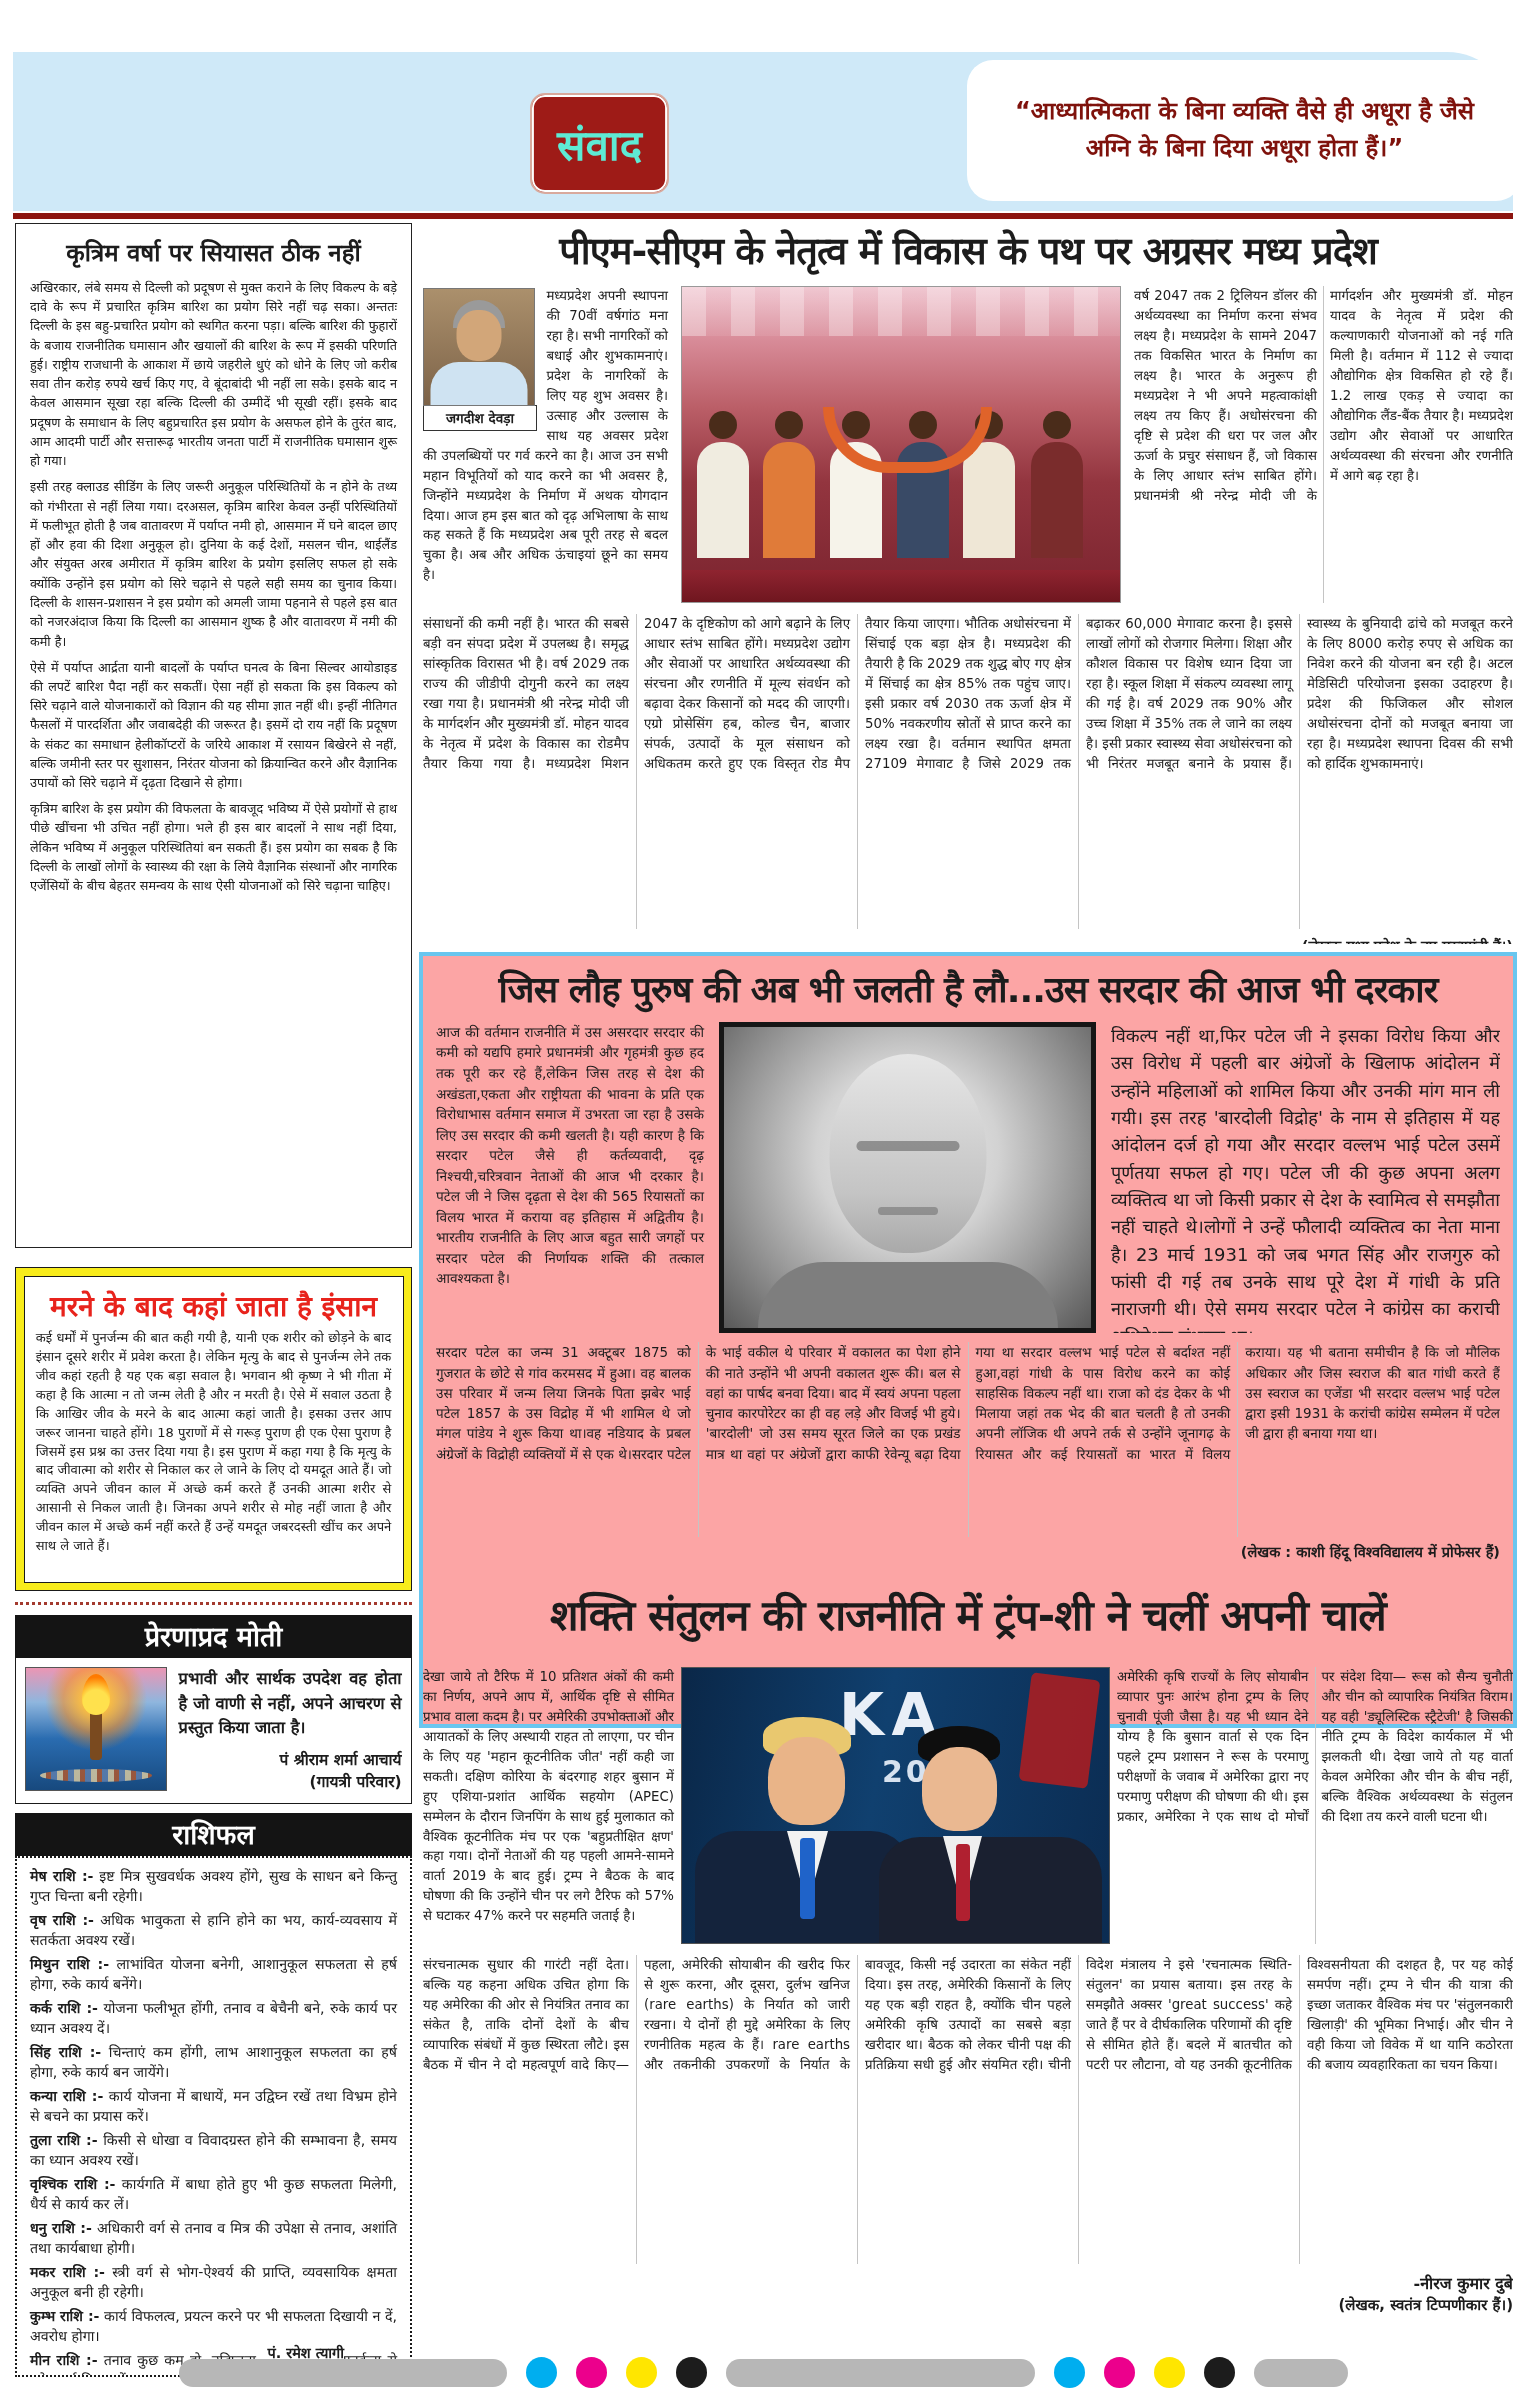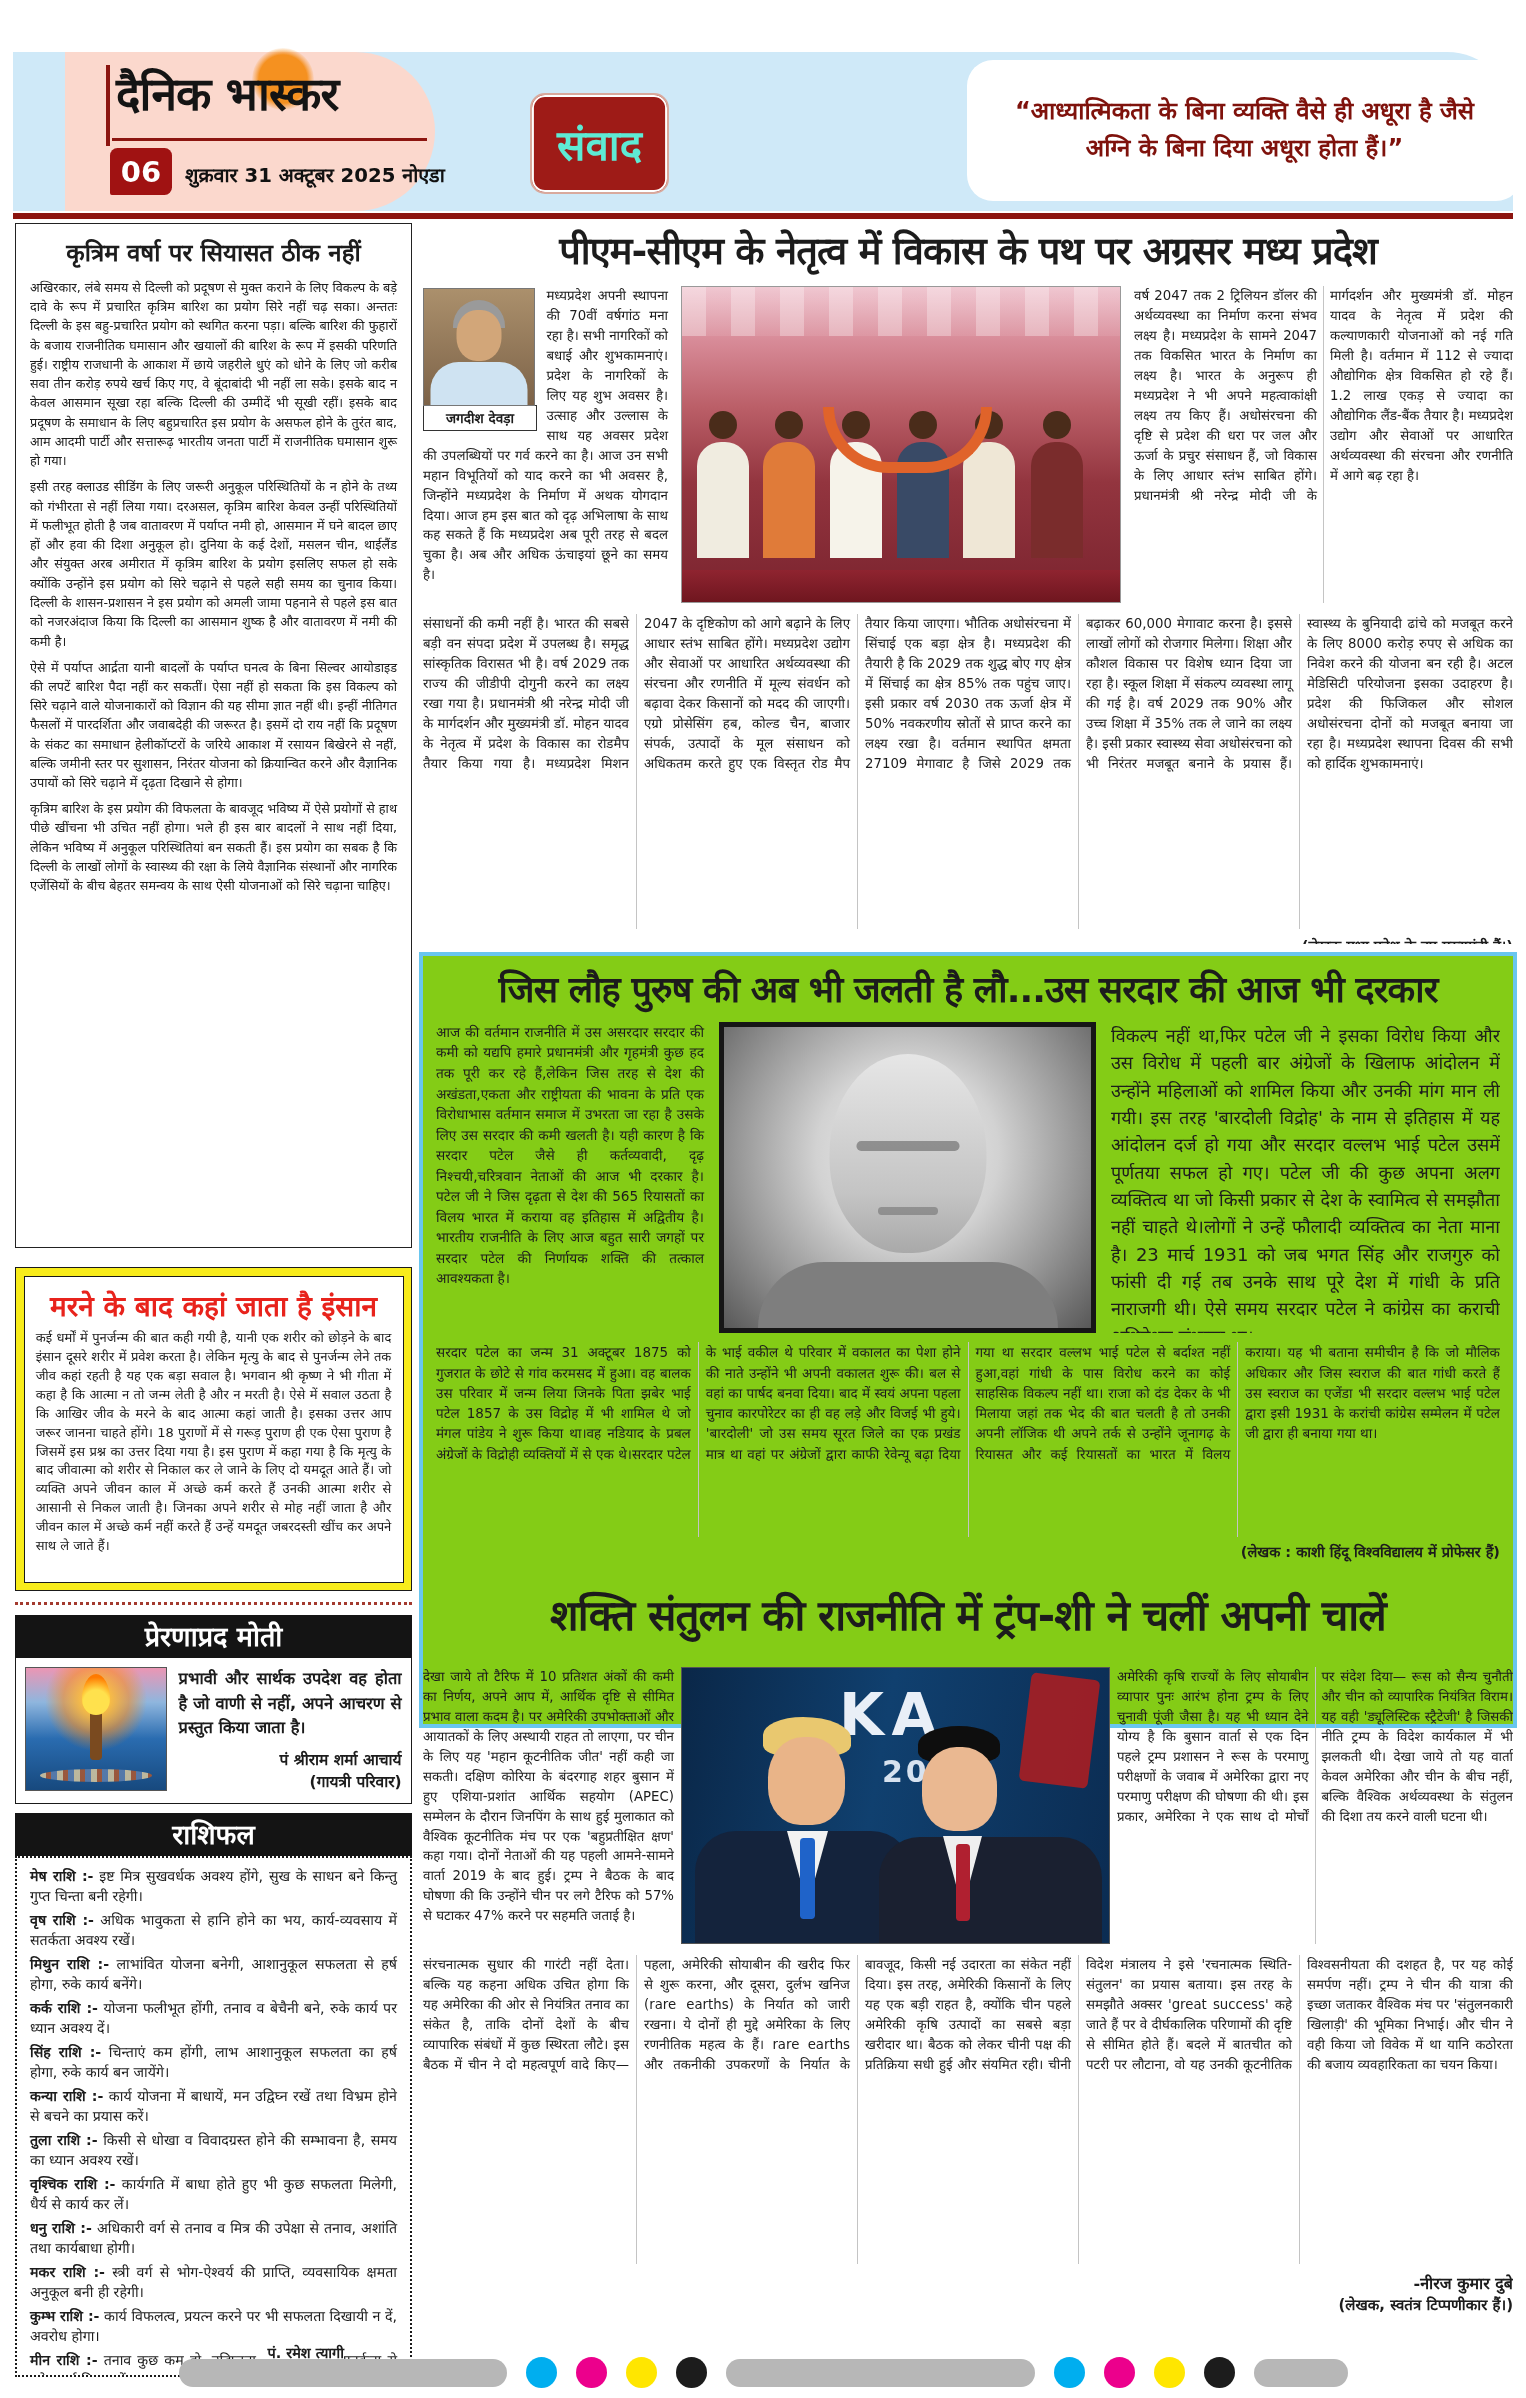--- a/index.html
+++ b/index.html
@@ -84,21 +84,21 @@
   .fig { position:absolute; bottom:43px; width:52px; height:148px; }
   .fig .h { width:28px; height:28px; border-radius:50%; background:#4a2c1a; margin:0 auto; }
   .fig .b { width:52px; height:116px; border-radius:24px 24px 0 0; margin-top:2.8px; }
   .photo-event .carpet { position:absolute; bottom:0; left:0; right:0; height:32px; background:linear-gradient(180deg,#8f2430,#6f161f); }
   .mp-colB { flex:1; column-count:2; column-gap:13px; column-rule:0.9px solid #c4c4c4; font-size:13.3px; line-height:1.5; }
   .mp-body { margin-top:11.2px; column-count:5; column-gap:15px; column-rule:0.9px solid #c4c4c4;
              font-size:13.3px; line-height:1.5; height:315px; overflow:hidden; }
   .mp-credit { margin-top:5.6px; }
 
   
-  .art-patel { position:absolute; left:419px; top:952px; width:1098px; height:776px; border:4.7px solid #69c6ef; background:#84cc16; padding:7.5px 13px; overflow:hidden; }
+  .art-patel { position:absolute; left:419px; top:952px; width:1098px; height:776px; border:4.7px solid #69c6ef; background:#fca5a5; padding:7.5px 13px; overflow:hidden; }
   .patel-head { font-size:36px; font-weight:bold; text-align:center; white-space:nowrap; letter-spacing:-0.9px; }
   .patel-row { display:flex; gap:15px; margin-top:9.4px; height:311px; overflow:hidden; }
   .patel-colA { width:268px; font-size:13.7px; line-height:1.5; }
   .pic-tripathi { position:relative; width:112px; height:114px; border:0.9px solid #777; overflow:hidden;
                   background:linear-gradient(180deg,#d4897f,#b25e55); }
   .pic-tripathi .hair { position:absolute; left:50%; top:9.4px; transform:translateX(-50%); width:51px; height:24px; background:#2b2b2b; border-radius:25px 25px 0 0; }
   .pic-tripathi .face { position:absolute; left:50%; top:19px; transform:translateX(-50%); width:43px; height:49px; background:#caa07a; border-radius:45%; }
   .pic-tripathi .glasses { position:absolute; left:50%; top:37px; transform:translateX(-50%); width:37px; height:9.4px; border:1.9px solid #333; border-radius:4.7px; background:transparent; }
   .pic-tripathi .kurta { position:absolute; left:50%; bottom:-5.6px; transform:translateX(-50%); width:94px; height:45px; background:#f2ede4; border-radius:26px 26px 0 0; }
   .photo-patel { position:relative; width:377px; flex:none; border:5.6px solid #161616; overflow:hidden;
@@ -146,28 +146,20 @@
   .regbar { height:28px; background:#b7b7b7; border-radius:15px; }
   .dot { width:31px; height:31px; border-radius:50%; }
   .dot-c { background:#00aeef; } .dot-m { background:#ec008c; } .dot-y { background:#ffe600; } .dot-k { background:#1c1c1c; }
 </style>
 </head>
 <body>
 
 <div class="page">
 
   <div class="band">
-    <div class="pink-blob">
-      <div class="red-accent"></div>
-      <div class="sun"></div>
-      <div class="logo-text">दैनिक भास्कर</div>
-      <div class="logo-underline"></div>
-      <div class="pagenum">06</div>
-      <div class="dateline">शुक्रवार 31 अक्टूबर 2025 नोएडा</div>
-    </div>
     <div class="samvad">संवाद</div>
     <div class="quotebox">“आध्यात्मिकता के बिना व्यक्ति वैसे ही अधूरा है जैसे अग्नि के बिना दिया अधूरा होता हैं।”</div>
   </div>
   <div class="main-rule"></div>
 
   <div class="leftcol">
     <div class="edit-box">
       <div class="edit-head">कृत्रिम वर्षा पर सियासत ठीक नहीं</div>
       <p>अखिरकार, लंबे समय से दिल्ली को प्रदूषण से मुक्त कराने के लिए विकल्प के बड़े दावे के रूप में प्रचारित कृत्रिम बारिश का प्रयोग सिरे नहीं चढ़ सका। अन्ततः दिल्ली के इस बहु-प्रचारित प्रयोग को स्थगित करना पड़ा। बल्कि बारिश की फुहारों के बजाय राजनीतिक घमासान और खयालों की बारिश के रूप में इसकी परिणति हुई। राष्ट्रीय राजधानी के आकाश में छाये जहरीले धुएं को धोने के लिए जो करीब सवा तीन करोड़ रुपये खर्च किए गए, वे बूंदाबांदी भी नहीं ला सके। इसके बाद न केवल आसमान सूखा रहा बल्कि दिल्ली की उम्मीदें भी सूखी रहीं। इसके बाद प्रदूषण के समाधान के लिए बहुप्रचारित इस प्रयोग के असफल होने के तुरंत बाद, आम आदमी पार्टी और सत्तारूढ़ भारतीय जनता पार्टी में राजनीतिक घमासान शुरू हो गया।</p>
       <p>इसी तरह क्लाउड सीडिंग के लिए जरूरी अनुकूल परिस्थितियों के न होने के तथ्य को गंभीरता से नहीं लिया गया। दरअसल, कृत्रिम बारिश केवल उन्हीं परिस्थितियों में फलीभूत होती है जब वातावरण में पर्याप्त नमी हो, आसमान में घने बादल छाए हों और हवा की दिशा अनुकूल हो। दुनिया के कई देशों, मसलन चीन, थाईलैंड और संयुक्त अरब अमीरात में कृत्रिम बारिश के प्रयोग इसलिए सफल हो सके क्योंकि उन्होंने इस प्रयोग को सिरे चढ़ाने से पहले सही समय का चुनाव किया। दिल्ली के शासन-प्रशासन ने इस प्रयोग को अमली जामा पहनाने से पहले इस बात को नजरअंदाज किया कि दिल्ली का आसमान शुष्क है और वातावरण में नमी की कमी है।</p>

